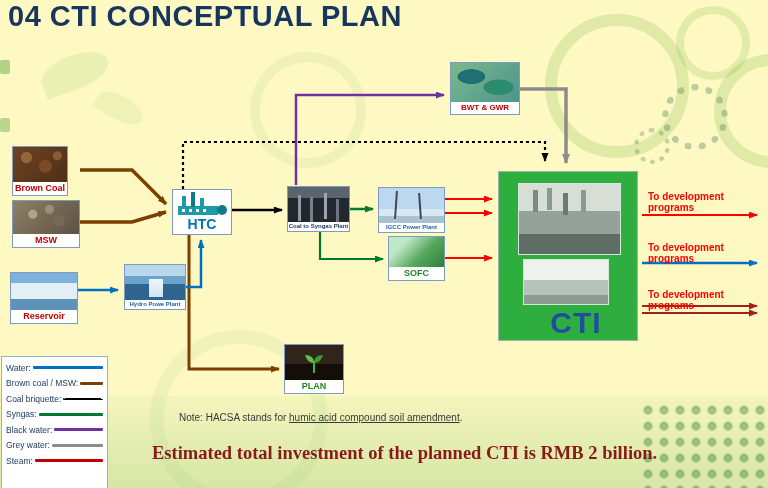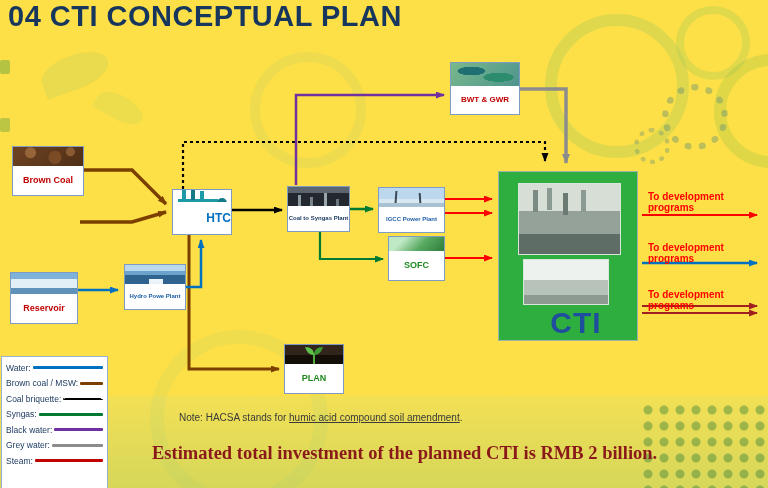--- a/index.html
+++ b/index.html
@@ -1,17 +1,17 @@
 <!DOCTYPE html>
 <html><head>
 <meta charset="utf-8">
 <style>
   html,body{margin:0;padding:0;background:#fff;}
   .canvas{position:relative;width:768px;height:488px;overflow:hidden;
-          background:#fde047;font-family:"Liberation Sans",sans-serif;}
+          background:#fef9c3;font-family:"Liberation Sans",sans-serif;}
 
   
   .deco{position:absolute;z-index:0;border-radius:50%;}
   #ring1{left:545px;top:14px;width:120px;height:120px;border:12px solid rgba(146,196,92,.28);}
   #ring2{left:676px;top:6px;width:58px;height:58px;border:8px solid rgba(146,196,92,.26);}
   #ring3{left:714px;top:54px;width:90px;height:90px;border:12px solid rgba(120,180,70,.22);}
   #gear1{left:662px;top:84px;width:52px;height:52px;border:7px dotted rgba(110,150,115,.45);}
   #gear2{left:634px;top:128px;width:26px;height:26px;border:5px dotted rgba(110,150,115,.4);}
   #ring4{left:250px;top:52px;width:96px;height:96px;border:10px solid rgba(150,200,120,.14);}
   #ring5{left:150px;top:330px;width:150px;height:150px;border:14px solid rgba(150,200,120,.13);}
@@ -33,23 +33,23 @@
   .note{position:absolute;left:167px;top:412px;z-index:3;font-size:10px;color:#3a3a3a;white-space:nowrap;padding-left:12px;}
   .note .uterm{text-decoration:underline;}
   .footer{position:absolute;left:152px;top:443px;z-index:3;white-space:nowrap;
           font-family:"Liberation Serif",serif;font-weight:bold;font-size:18.5px;color:#8A1A1A;}
   .out{position:absolute;z-index:3;width:122px;font-size:10px;font-weight:bold;color:#FF0000;line-height:1.05;}
 
   
   .node{position:absolute;z-index:3;background:#fff;border:1px solid #7f9bc4;
         display:flex;flex-direction:column;box-sizing:border-box;}
   .nimg{flex:1;position:relative;overflow:hidden;}
-  .nlbl{background:#fff;text-align:center;font-weight:bold;line-height:1.2;padding:9px 0;}
+  .nlbl{background:#fff;text-align:center;font-weight:bold;line-height:1.2;padding:1px 0;}
   .lbl-red{color:#C00000;font-size:9px;}
-  .lbl-blue{color:#0070C0;font-size:12px;text-align:right;}
+  .lbl-blue{color:#0070C0;font-size:14px;}
   .lbl-tinyblue{color:#1F5FA8;font-size:6px;}
   .lbl-tinynavy{color:#17365D;font-size:6px;}
   .lbl-green{color:#1e8a1e;font-size:9px;}
   .lbl-redsm{color:#C00000;font-size:8px;}
 
   .img-browncoal{background:
      radial-gradient(circle at 25% 30%, #96653a 0 5px, transparent 6px),
      radial-gradient(circle at 60% 55%, #7a4b24 0 6px, transparent 7px),
      radial-gradient(circle at 82% 25%, #8a5a33 0 4px, transparent 5px),
      linear-gradient(135deg,#6e4322,#4e2f16);}
@@ -162,25 +162,29 @@
     <path d="M78,290 L118,290" fill="none" stroke="#0070C0" stroke-width="2.5" marker-end="url(#mk-blue)"></path>
     <path d="M186,287 L201,287 L201,240" fill="none" stroke="#0070C0" stroke-width="2.5" marker-end="url(#mk-blue)"></path>
     <path d="M296,185 L296,95 L444,95" fill="none" stroke="#7030A0" stroke-width="2.5" marker-end="url(#mk-purple)"></path>
     <path d="M520,89 L566,89 L566,163" fill="none" stroke="#8C8C8C" stroke-width="3.5" marker-end="url(#mk-grey)"></path>
     <path d="M642,215 L757,215" fill="none" stroke="#FF0000" stroke-width="2.2" marker-end="url(#mk-red)"></path>
     <path d="M642,263 L757,263" fill="none" stroke="#0070C0" stroke-width="2.5" marker-end="url(#mk-blue)"></path>
     <path d="M642,306 L757,306" fill="none" stroke="#A02020" stroke-width="2.2" marker-end="url(#mk-maroon)"></path>
     <path d="M642,313 L757,313" fill="none" stroke="#A02020" stroke-width="2.2" marker-end="url(#mk-maroon)"></path>
   </svg>
 
-  <div class="node" style="left:12px;top:146px;width:72px;height:50px">
+  <div class="node" style="left:12px;top:146px;width:56px;height:50px">
     <div class="nimg img-browncoal"></div>
     <div class="nlbl lbl-red">Brown Coal</div>
   </div>
 
+  <div class="node" style="left:12px;top:200px;width:68px;height:48px">
+    <div class="nimg img-msw"></div>
+    <div class="nlbl lbl-red">MSW</div>
+  </div>
 
   <div class="node" style="left:10px;top:272px;width:68px;height:52px">
     <div class="nimg img-reservoir"></div>
     <div class="nlbl lbl-red">Reservoir</div>
   </div>
 
   <div class="node" style="left:172px;top:189px;width:60px;height:46px">
     <div class="nimg img-htc">
       <svg width="52" height="26" viewBox="0 0 52 26">
         <rect x="2" y="16" width="40" height="9" fill="#1C9AA8"></rect>

